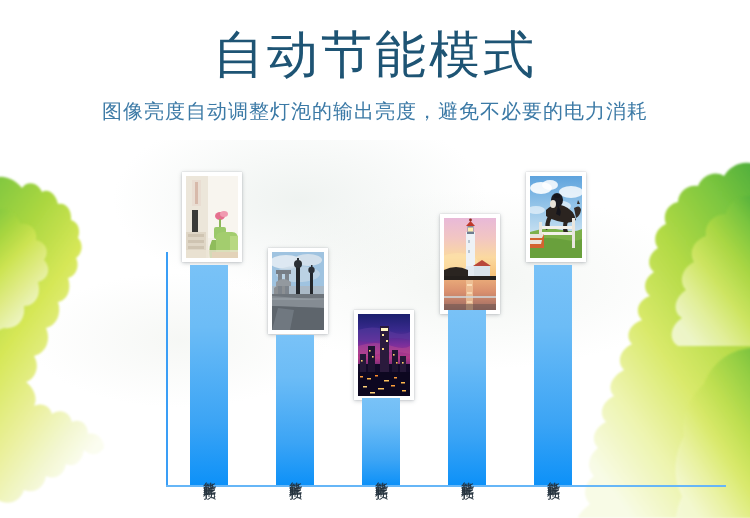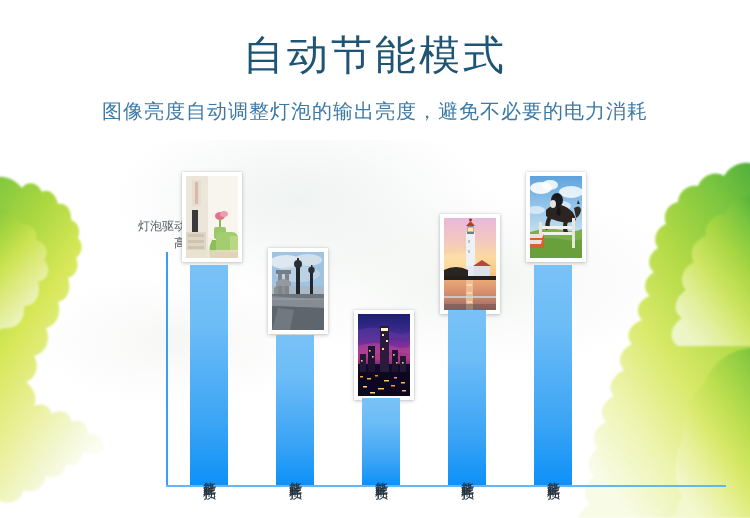--- a/index.html
+++ b/index.html
@@ -33,21 +33,21 @@
   .foliage{position:absolute;bottom:0;pointer-events:none;}
   .foliage svg{display:block;}
 
   .foliage-left{left:-6px;top:150px;width:168px;height:368px;}
   .foliage-right{right:-4px;top:148px;width:182px;height:370px;}
 
   
   .title{
     position:absolute;left:0;top:28px;width:750px;
     text-align:center;
-    font-size:41px;line-height:54px;
+    font-size:51px;line-height:54px;
     letter-spacing:3px;
     color:#1e5474;
     font-weight:400;
     font-family:"DejaVu Sans","Liberation Sans",sans-serif;
   }
   .subtitle{
     position:absolute;left:0;top:96px;width:750px;
     text-align:center;
     font-size:20px;line-height:30px;
     letter-spacing:1px;
@@ -208,24 +208,20 @@
       </g>
     </svg>
   </div>
 
   <div class="title">自动节能模式</div>
 
   <div class="subtitle">图像亮度自动调整灯泡的输出亮度，避免不必要的电力消耗</div>
 
   <div class="chart">
 
-    <div class="axis-label">
-      <span>灯泡驱动</span>
-      <span class="l2">高</span>
-    </div>
 
     <div class="axis-y"></div>
     <div class="axis-x"></div>
 
     <div class="thumb" style="left:182px;top:172px;width:52px;height:82px;">
       <span class="pic">
         <svg viewBox="0 0 52 82" preserveAspectRatio="none" aria-hidden="true">
           <rect x="0" y="0" width="52" height="82" fill="#f4f0e8"></rect>
           <rect x="0" y="0" width="22" height="82" fill="#ece6da"></rect>
           <rect x="22" y="0" width="30" height="62" fill="#f8f5ef"></rect>

